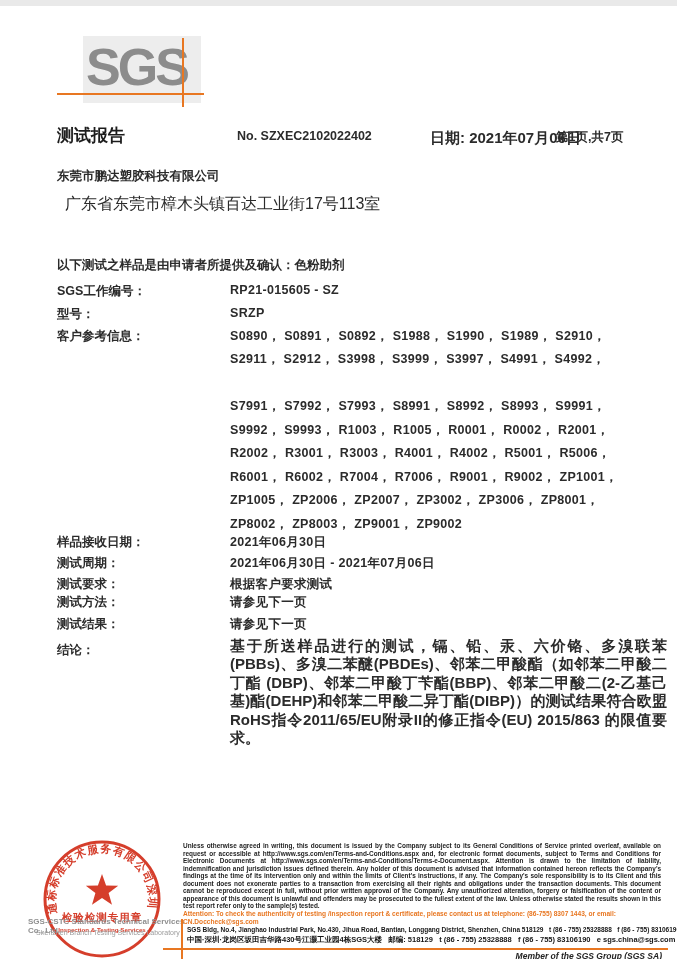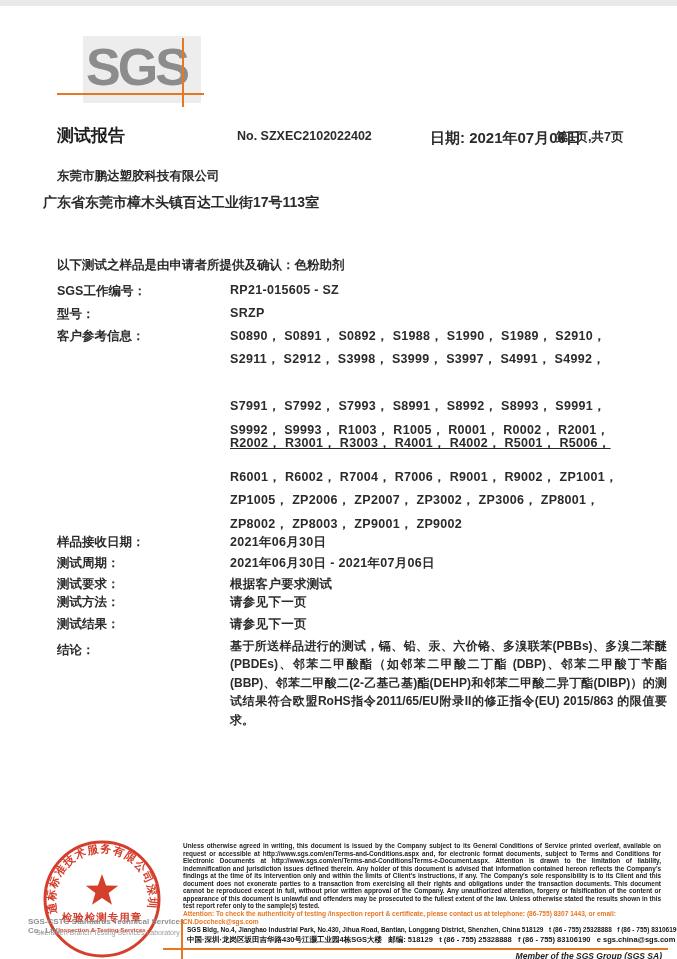--- a/index.html
+++ b/index.html
@@ -13,27 +13,27 @@
   .logo-text{left:86px;top:30px;font-size:52px;font-weight:bold;color:#8c8c8c;letter-spacing:-3px;line-height:62px;}
   .crop-h{height:2px;background:#e87722;}
   .crop-v{width:2px;background:#e87722;}
   
   .report-title{left:57px;top:118px;font-size:17px;font-weight:bold;color:#1c1c1c;}
   .report-no{left:237px;top:123px;font-size:12.5px;font-weight:600;}
   .report-date{left:430px;top:123px;font-size:15px;font-weight:600;}
   .report-page{left:556px;top:123px;font-size:12.5px;font-weight:600;}
   
   .appl-name{left:57px;top:162px;font-size:12.5px;font-weight:600;}
-  .appl-addr{left:43px;top:188px;font-size:14px;font-weight:700;}
+  .appl-addr{left:65px;top:188px;font-size:16px;font-weight:400;}
   .intro{left:57px;top:251px;font-size:12.5px;font-weight:600;}
   
   .flabel{left:57px;font-size:12.5px;font-weight:600;}
   .fvalue{left:230px;font-size:12.5px;font-weight:600;letter-spacing:.3px;}
   
-  .conc-par{left:230px;top:631px;width:437px;font-size:12px;font-weight:600;line-height:18.4px;text-align:justify;}
+  .conc-par{left:230px;top:631px;width:437px;font-size:15px;font-weight:600;line-height:18.4px;text-align:justify;}
   
   .stamp{left:40px;top:831px;opacity:.93;}
   .co-line1{left:28px;top:911px;width:160px;font-size:8px;color:#8f8f8f;font-weight:bold;}
   .co-line2{left:36px;top:923px;width:150px;font-size:7px;color:#9b9b9b;}
   .disclaimer{left:183px;top:836px;width:478px;font-size:6.45px;line-height:7.5px;text-align:justify;color:#1d1d1d;font-weight:600;}
   .attention{left:183px;top:904px;width:478px;font-size:6.6px;line-height:7.6px;color:#e87722;font-weight:bold;}
   .addr-en{left:187px;top:920px;width:480px;font-size:6.5px;color:#161616;font-weight:600;white-space:pre;}
   .addr-cn{left:187px;top:929px;width:480px;font-size:7.5px;color:#161616;font-weight:600;white-space:pre;text-align:center;}
   .member{left:380px;top:945px;width:282px;font-size:8.5px;text-align:right;font-weight:600;color:#222;font-style:italic;}
 </style>
@@ -61,21 +61,21 @@
   <div class="abs fvalue" style="top:277px;">RP21-015605 - SZ</div>
 
   <div class="abs flabel" style="top:300px;">型号：</div>
   <div class="abs fvalue" style="top:300px;">SRZP</div>
 
   <div class="abs flabel" style="top:322px;">客户参考信息：</div>
   <div class="abs fvalue" style="top:322px;">S0890， S0891， S0892， S1988， S1990， S1989， S2910，</div>
   <div class="abs fvalue" style="top:345px;">S2911， S2912， S3998， S3999， S3997， S4991， S4992，</div>
   <div class="abs fvalue" style="top:392px;">S7991， S7992， S7993， S8991， S8992， S8993， S9991，</div>
   <div class="abs fvalue" style="top:416px;">S9992， S9993， R1003， R1005， R0001， R0002， R2001，</div>
-  <div class="abs fvalue" style="top:429px;text-decoration:underline;">R2002， R3001， R3003， R4001， R4002， R5001， R5006，</div>
+  <div class="abs fvalue" style="top:439px;">R2002， R3001， R3003， R4001， R4002， R5001， R5006，</div>
   <div class="abs fvalue" style="top:463px;">R6001， R6002， R7004， R7006， R9001， R9002， ZP1001，</div>
   <div class="abs fvalue" style="top:486px;">ZP1005， ZP2006， ZP2007， ZP3002， ZP3006， ZP8001，</div>
   <div class="abs fvalue" style="top:510px;">ZP8002， ZP8003， ZP9001， ZP9002</div>
 
   <div class="abs flabel" style="top:528px;">样品接收日期：</div>
   <div class="abs fvalue" style="top:528px;">2021年06月30日</div>
 
   <div class="abs flabel" style="top:549px;">测试周期：</div>
   <div class="abs fvalue" style="top:549px;">2021年06月30日 - 2021年07月06日</div>
 

